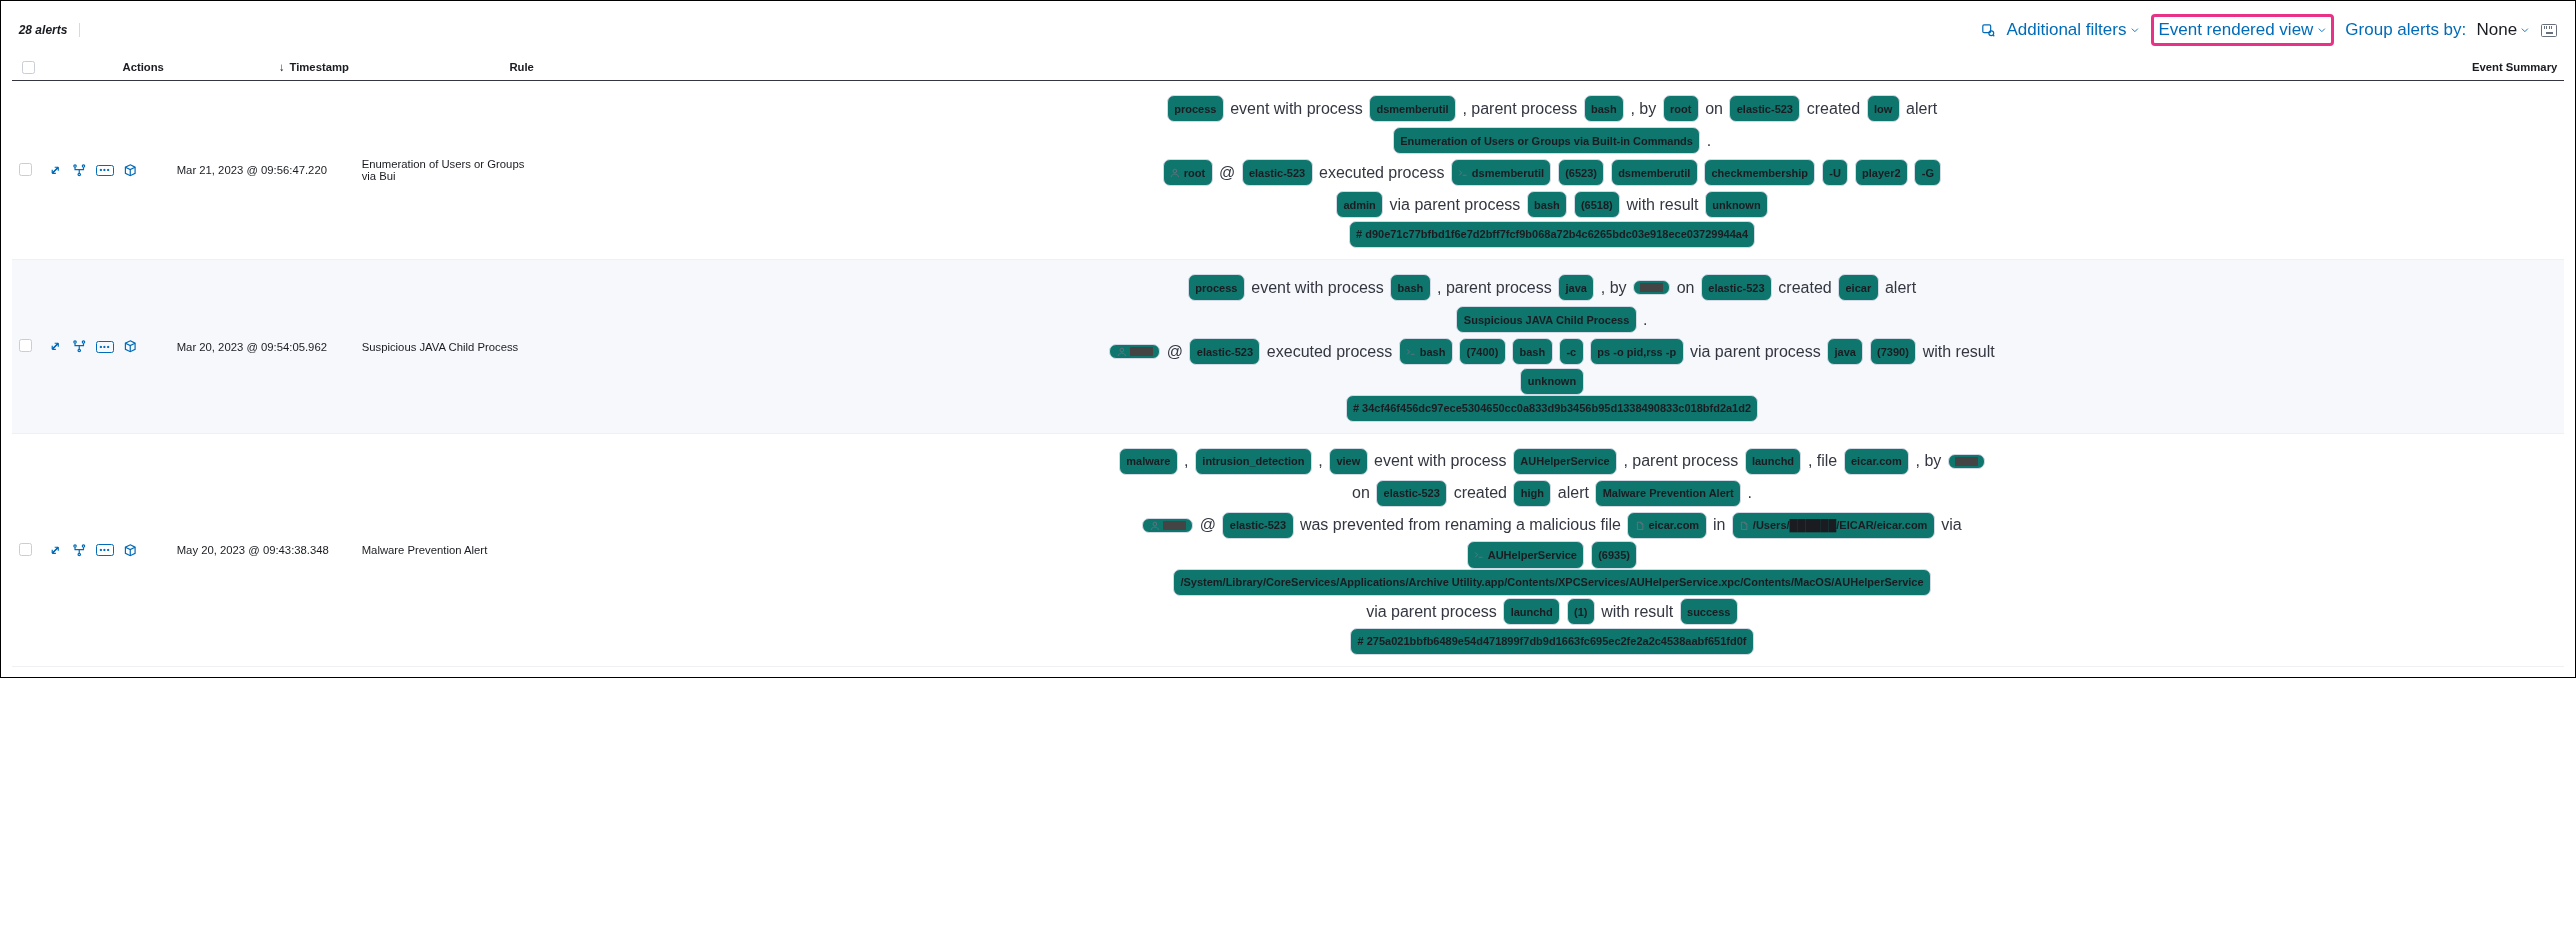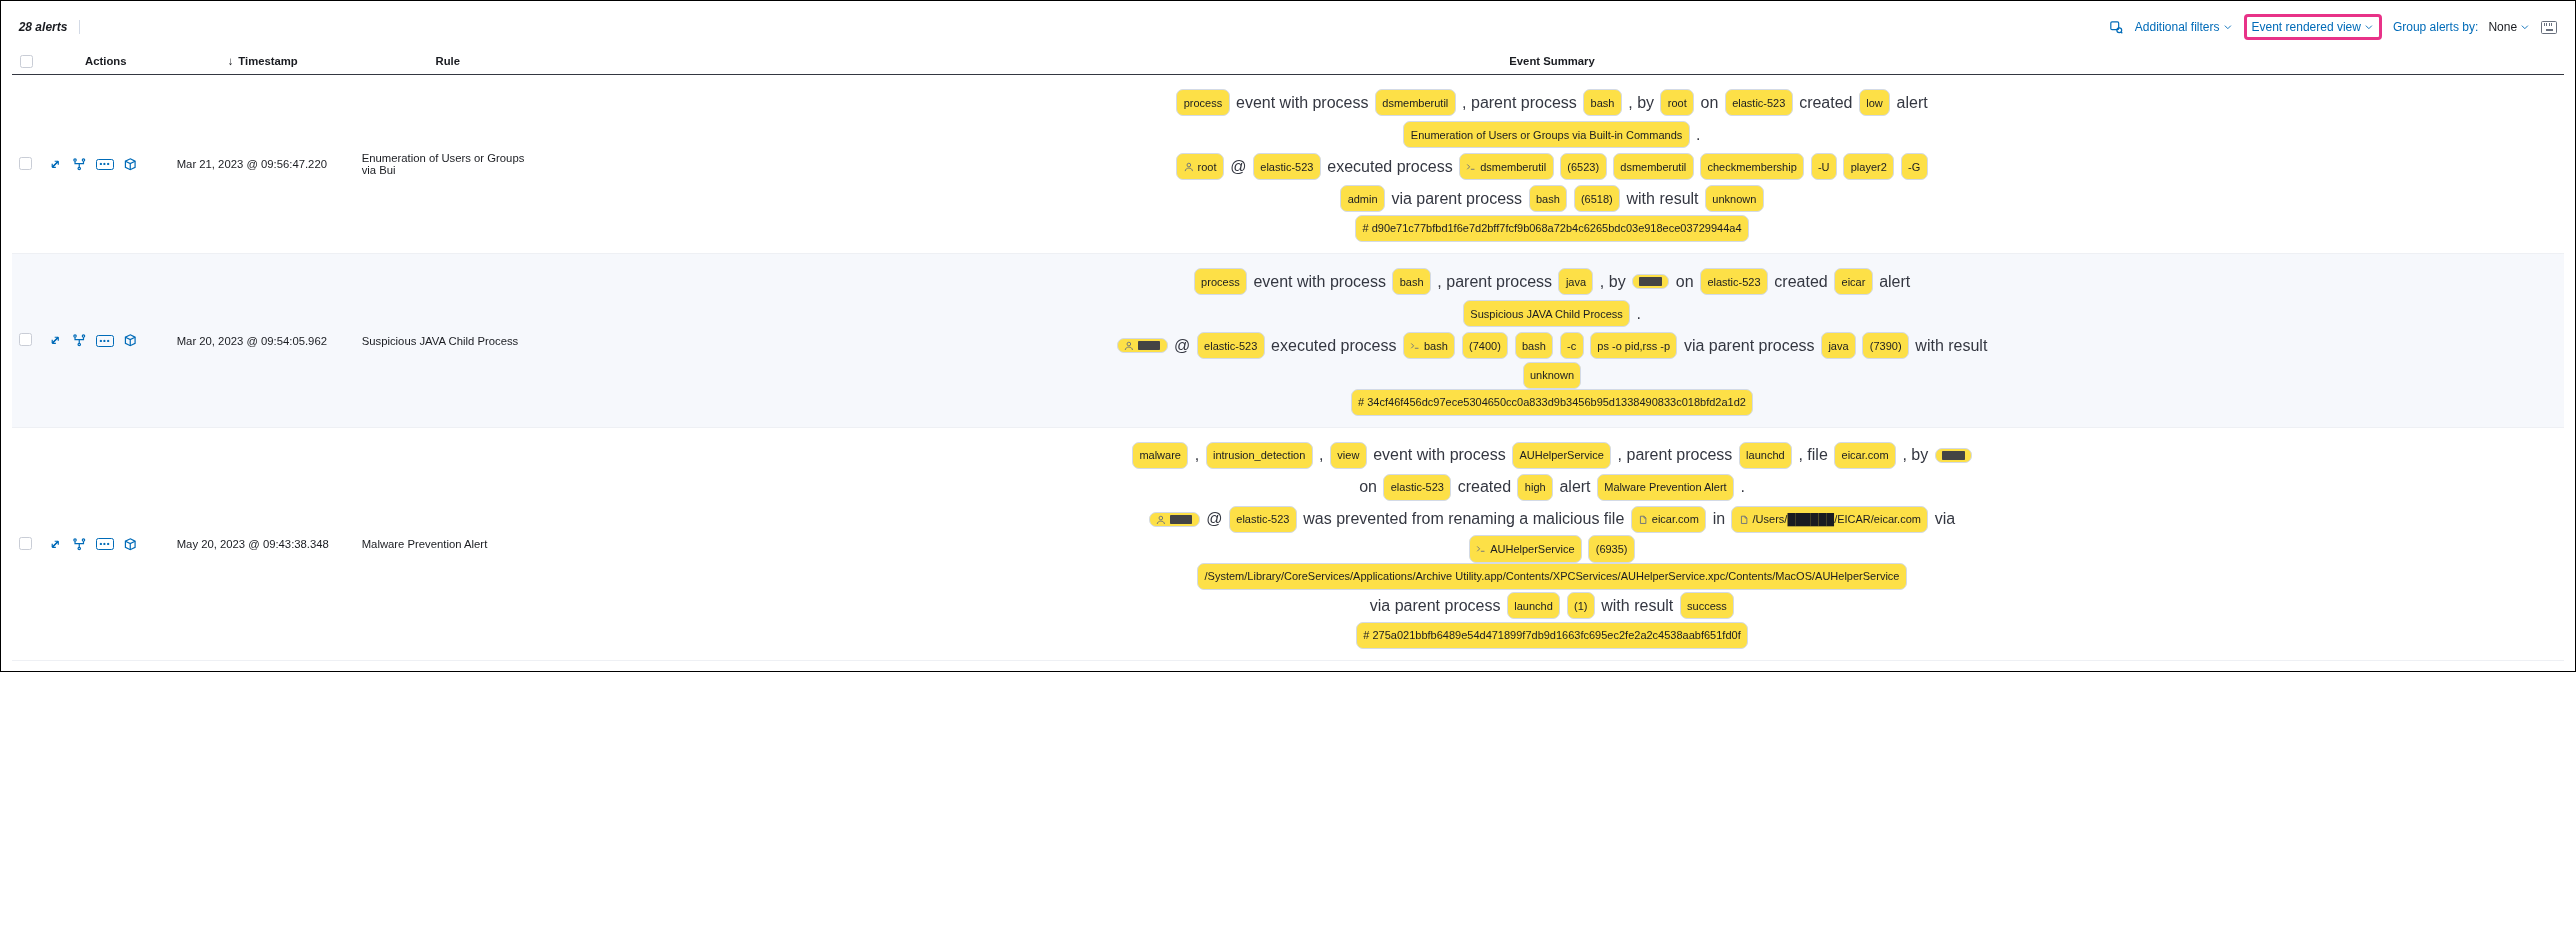--- a/index.html
+++ b/index.html
@@ -2,50 +2,50 @@
 <html style="font-size:13px"><head>
 <meta charset="utf-8">
 <style>
   * { box-sizing: border-box; margin: 0; padding: 0; }
   body { font-family: -apple-system, BlinkMacSystemFont, "Segoe UI", Helvetica, Arial, sans-serif; font-size: 11.3px; color: #1a1c21; background: #fff; border: 1.6px solid #000; padding: 9.7px 11.3px; }
   .top-bar { display: flex; align-items: center; justify-content: space-between; padding: 3.2px 6.4px 8px 6.4px; }
   .left-top { display: flex; align-items: center; gap: 11.3px; }
   .alert-count { font-weight: 700; font-size: 12px; font-style: italic; }
   .sep { width: 0.8px; height: 14.5px; background: #d3dae6; }
   .right-top { display: flex; align-items: center; gap: 11.3px; }
-  .filter-link { color: #006bb8; font-size: 12px; display: inline-flex; align-items: center; gap: 3.2px; cursor: pointer; }
+  .filter-link { color: #006bb8; font-size: 17px; display: inline-flex; align-items: center; gap: 3.2px; cursor: pointer; }
   .filter-link svg { width: 9.7px; height: 9.7px; }
   .highlight-box { border: 3.2px solid #e83288; padding: 3.2px 4.8px; border-radius: 4px; }
   .none-val { color: #1a1c21; margin-left: 7px; }
   .kb-icon { width: 16px; height: 13px; border: 1.2px solid #69707d; border-radius: 1.6px; position: relative; }
   .kb-icon::before { content: ""; position: absolute; top: 1.6px; left: 1.6px; right: 1.6px; height: 3.2px; background: repeating-linear-gradient(90deg, #69707d 0 0.8px, transparent 0.8px 2.4px); }
   .kb-icon::after { content: ""; position: absolute; bottom: 1.6px; left: 3.2px; right: 3.2px; height: 1.6px; background: #69707d; }
   .search-icon-box { color: #006bb8; display:inline-flex; }
 
   table { width: 100%; border-collapse: collapse; }
-  thead th { text-align: center; font-weight: 700; font-size: 11.3px; padding: 4.8px 6.4px; border-bottom: 1.6px solid #343741; }
+  thead th { text-align: right; font-weight: 700; font-size: 11.3px; padding: 4.8px 6.4px; border-bottom: 1.6px solid #343741; }
   th.ts { cursor: pointer; }
   th.ts .arrow { margin-right: 4.8px; display:inline-block; }
   tbody tr { border-bottom: 0.8px solid #eef0f4; }
   tbody tr.alt { background: #f6f8fc; }
   td { padding: 11.3px 6.4px; vertical-align: middle; font-size: 11.3px; }
   td.chk { width: 29px; }
   td.actions { width: 129px; }
   td.ts { width: 185px; white-space: nowrap; }
   td.rule { width: 185px; }
 
   .chkbox { width: 13px; height: 13px; border: 0.8px solid #c9cdd6; border-radius: 2.4px; background: #fff; display:inline-block; cursor:pointer; }
   th .chkbox { margin-top:1.6px; }
 
   .action-icons { display: flex; align-items: center; gap: 9.7px; color: #006bb8; }
   .action-icons .ico { width: 14.5px; height: 14.5px; cursor: pointer; display:inline-flex; align-items:center; justify-content:center; }
   .dots { letter-spacing: 0.8px; font-weight: 700; font-size: 8px; cursor:pointer; display:inline-flex; border:1.2px solid #006bb8; border-radius:2.4px; padding:0.8px 2.4px; line-height:1; }
 
   .summary { display: flex; flex-wrap: wrap; gap: 4.8px 6.4px; align-items: center; justify-content: center; line-height: 2.0; }
-  .chip { display: inline-flex; align-items:center; gap:4px; border: 0.8px solid #d3dae6; border-radius: 7px; padding: 1.6px 6.4px; font-size: 11px; background: #fde047; white-space: nowrap; }
+  .chip { display: inline-flex; align-items:center; gap:4px; border: 0.8px solid #d3dae6; border-radius: 7px; padding: 1.6px 6.4px; font-size: 11px; background: #0f766e; white-space: nowrap; font-weight: bold; }
   .txt { font-size: 16px; color: #343741; white-space: nowrap; text-align: center; }
   .chip svg { width: 9.7px; height: 9.7px; stroke: #69707d; fill:none; stroke-width:1.5; }
   .redact { display:inline-block; width: 22.6px; height: 9.7px; background: #444; border-radius:0.8px; }
 </style>
 </head>
 <body>
 
 <div class="top-bar">
   <div class="left-top">
     <span class="alert-count">28 alerts</span>

